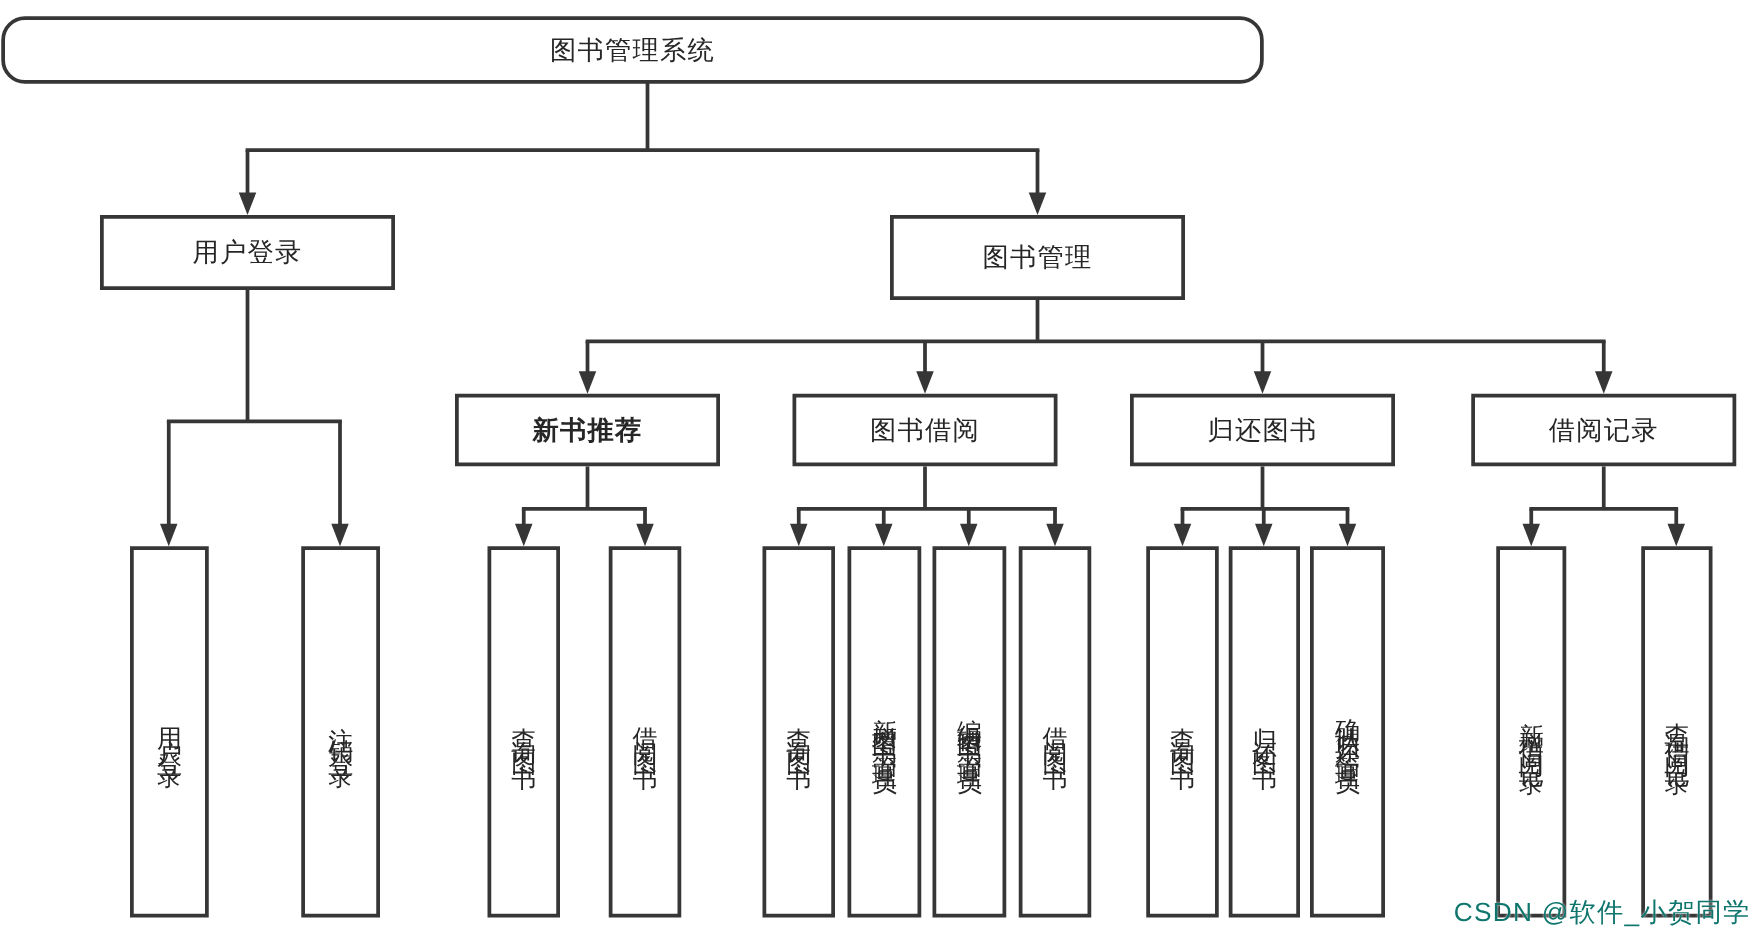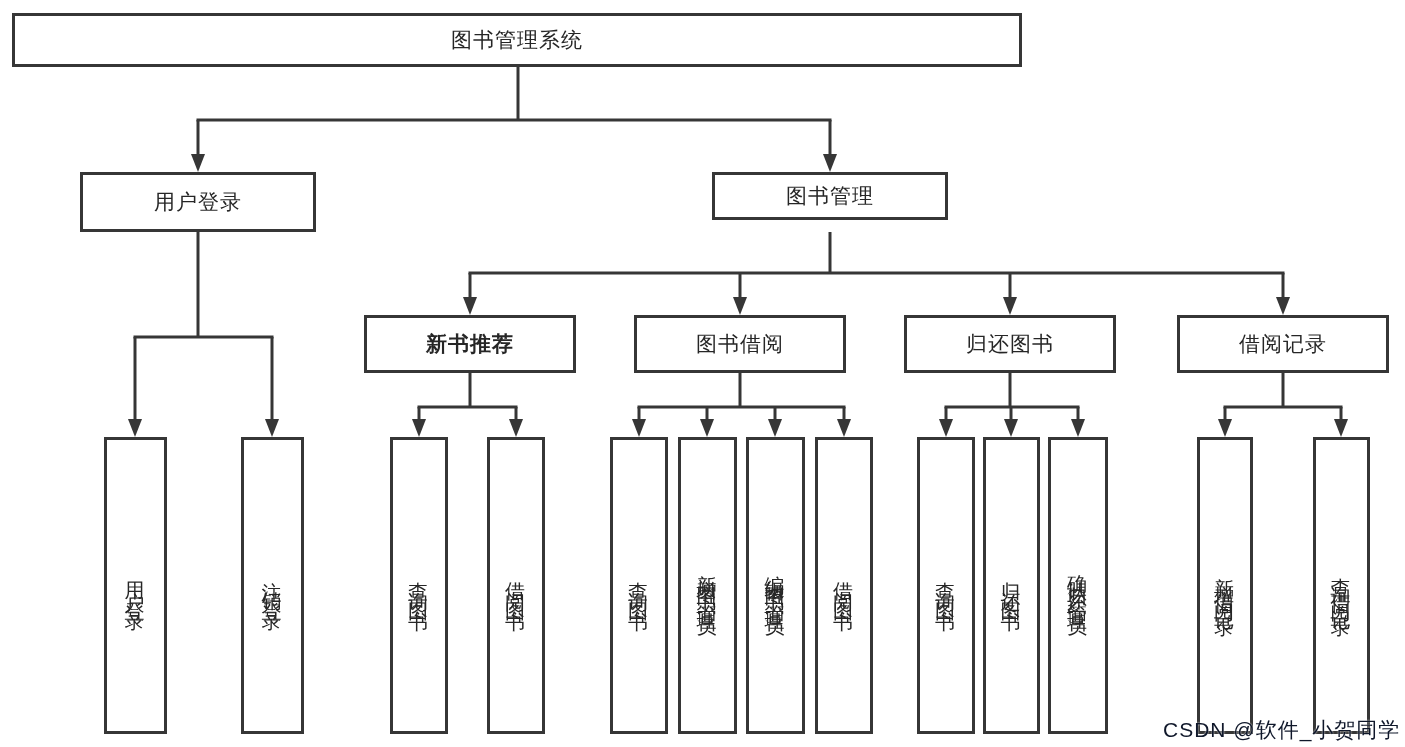--- a/index.html
+++ b/index.html
@@ -40,21 +40,21 @@
     writing-mode: vertical-rl;
     text-orientation: mixed;
     font-size: 20px;
     letter-spacing: 10px;
     white-space: nowrap;
   }
   .watermark {
     position: absolute;
     z-index: 3;
     font-size: 21px;
-    color: #0f172a;
+    color: #0f766e;
     letter-spacing: 1px;
     text-shadow: 0 0 2px #ffffff;
     white-space: nowrap;
     text-align: right;
   }
 </style>
 </head>
 <body>
 
 <div id="stage">
@@ -119,28 +119,28 @@
       <polygon points="768,419 782,419 775,437"></polygon>
       <polygon points="837,419 851,419 844,437"></polygon>
       <polygon points="939,419 953,419 946,437"></polygon>
       <polygon points="1004,419 1018,419 1011,437"></polygon>
       <polygon points="1071,419 1085,419 1078,437"></polygon>
       <polygon points="1218,419 1232,419 1225,437"></polygon>
       <polygon points="1334,419 1348,419 1341,437"></polygon>
     </g>
   </svg>
 
-  <div class="node" style="left:12px; top:13px; width:1010px; height:54px;">
+  <div class="node" style="left:1px; top:13px; width:1010px; height:54px;border-radius:19px;">
     <span class="hlabel">图书管理系统</span>
   </div>
 
   <div class="node" style="left:80px; top:172px; width:236px; height:60px;">
     <span class="hlabel">用户登录</span>
   </div>
-  <div class="node" style="left:712px; top:172px; width:236px; height:48px;">
+  <div class="node" style="left:712px; top:172px; width:236px; height:68px;">
     <span class="hlabel">图书管理</span>
   </div>
 
   <div class="node" style="left:364px; top:315px; width:212px; height:58px;font-weight:bold;">
     <span class="hlabel">新书推荐</span>
   </div>
   <div class="node" style="left:634px; top:315px; width:212px; height:58px;">
     <span class="hlabel">图书借阅</span>
   </div>
   <div class="node" style="left:904px; top:315px; width:212px; height:58px;">

